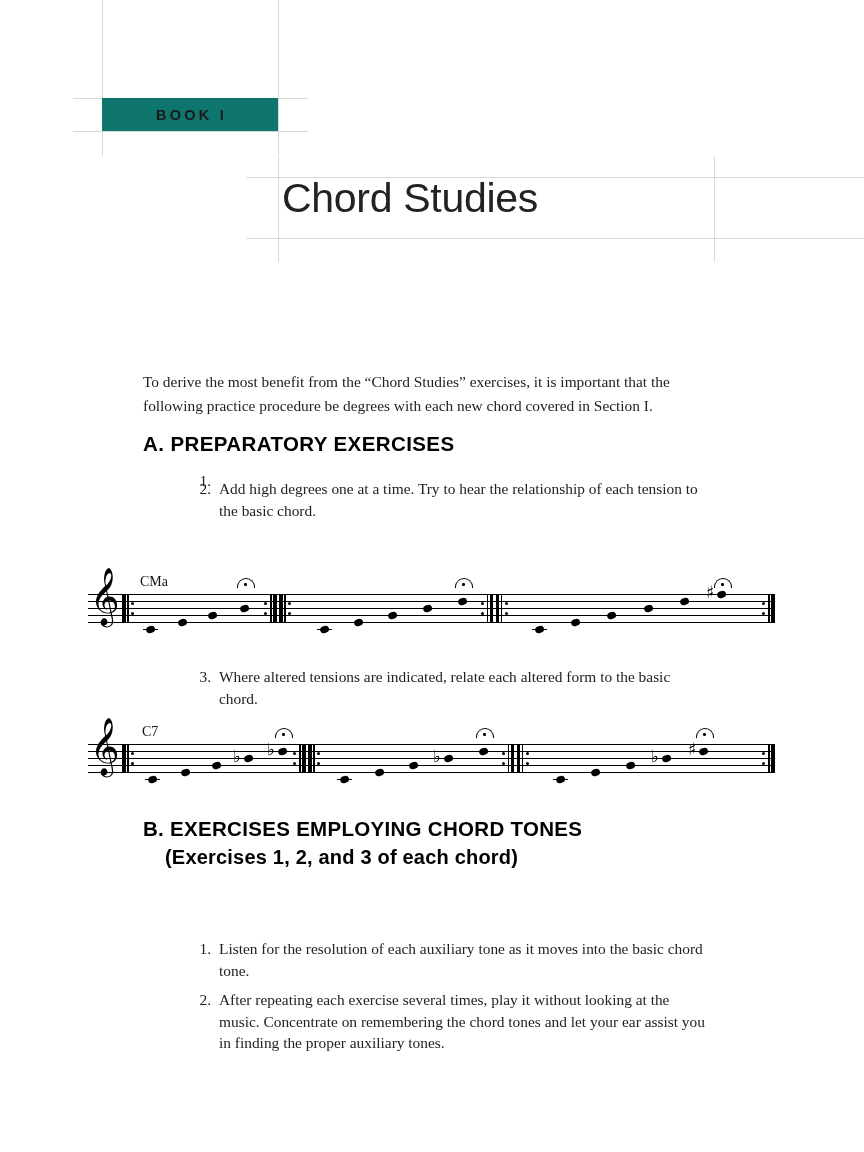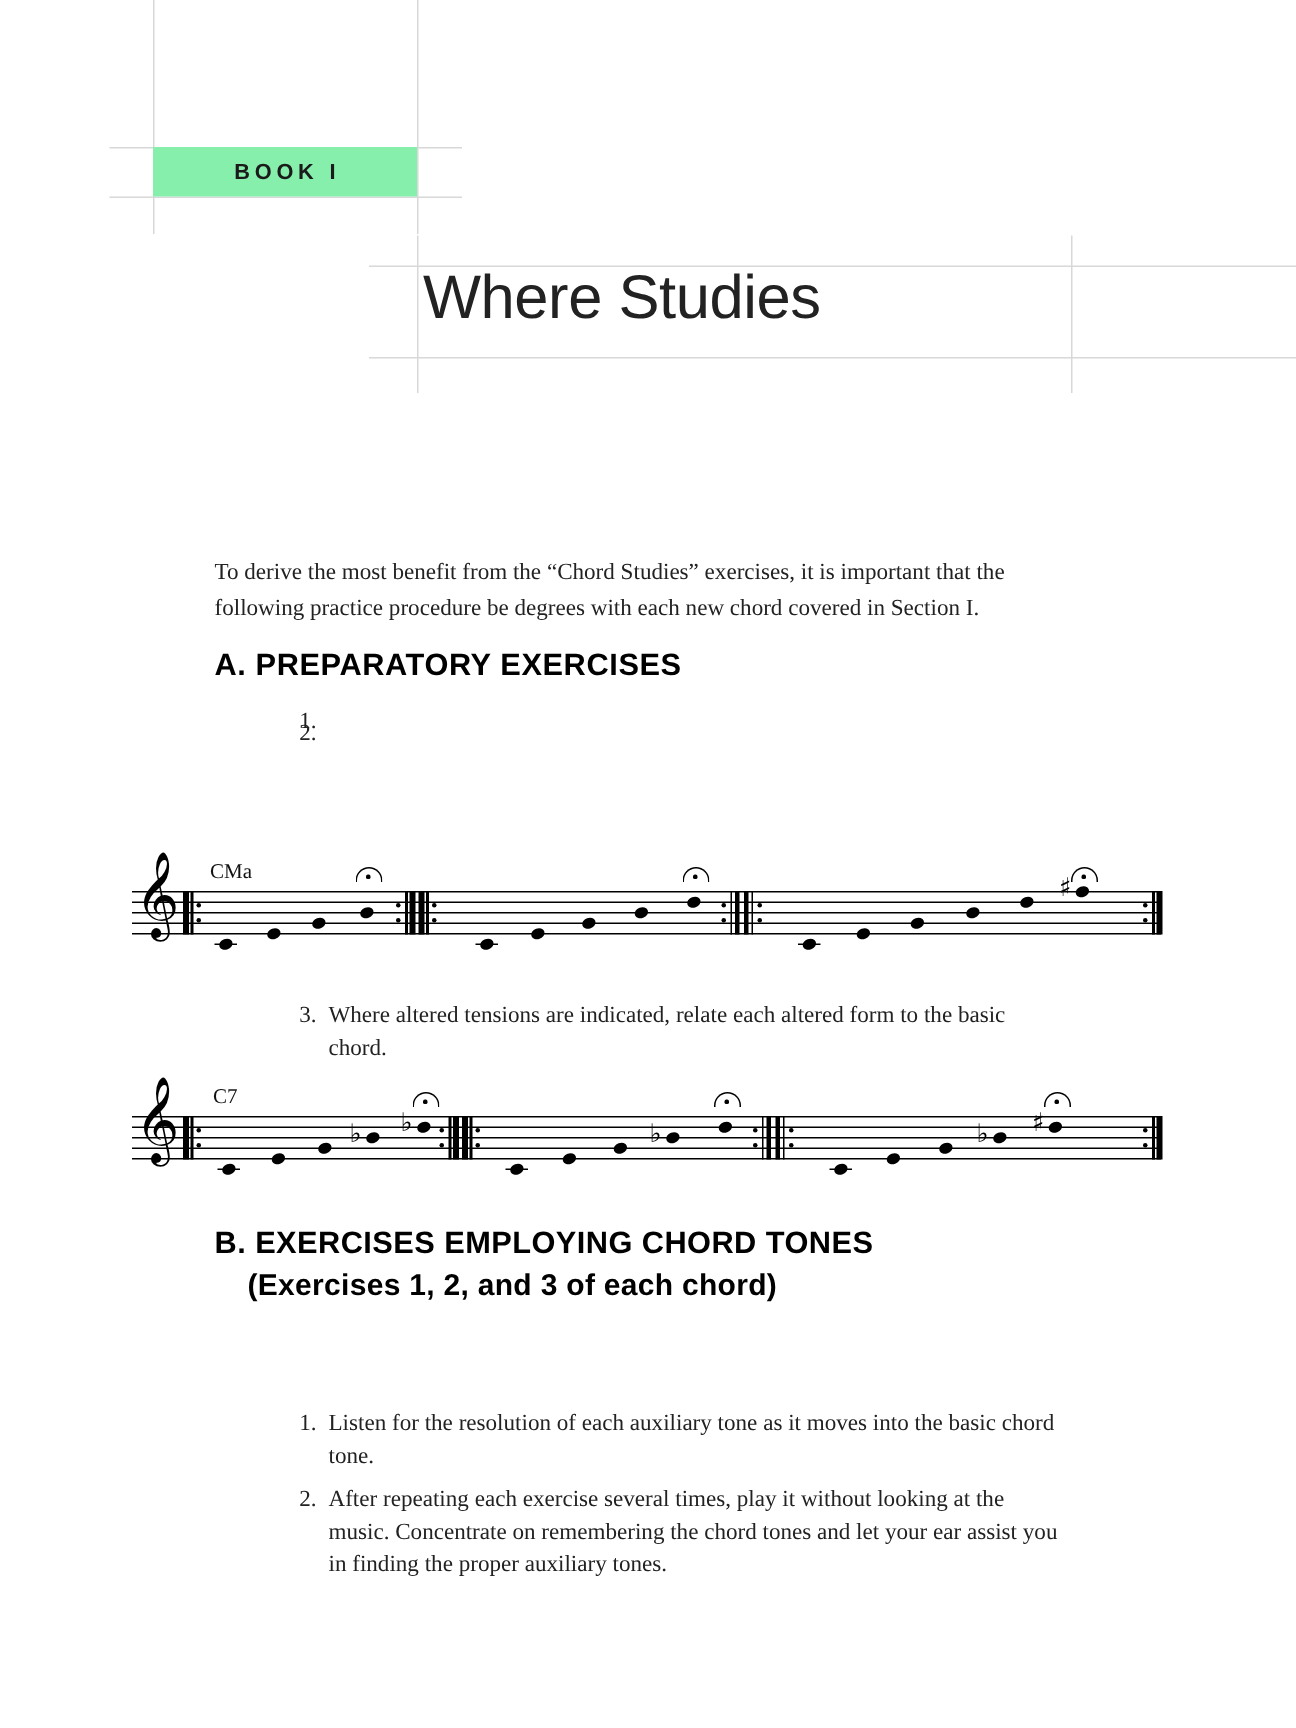--- a/index.html
+++ b/index.html
@@ -28,21 +28,21 @@
     background: #d8d8d8;
   }
 
   
   .book-badge {
     position: absolute;
     left: 102px;
     top: 98px;
     width: 176px;
     height: 33px;
-    background: #86efac;
+    background: #0f766e;
     display: flex;
     align-items: center;
     justify-content: center;
   }
   .book-badge span {
     font-family: "Liberation Sans", "DejaVu Sans", sans-serif;
     font-weight: bold;
     font-size: 14.5px;
     letter-spacing: 3.2px;
     color: #1a1a1a;
@@ -244,32 +244,33 @@
 
 <div class="rule-h" style="left:246px; top:177px; width:618px;"></div>
 <div class="rule-h" style="left:246px; top:238px; width:618px;"></div>
 <div class="rule-v" style="left:278px; top:157px; height:105px;"></div>
 <div class="rule-v" style="left:714px; top:157px; height:105px;"></div>
 
 <div class="book-badge">
   <span>BOOK I</span>
 </div>
 
-<div class="page-title">Where Studies</div>
+<div class="page-title">Chord Studies</div>
 
 <p class="intro">To derive the most benefit from the “Chord Studies” exercises, it is important that the following practice procedure be degrees with each new chord covered in Section I.</p>
 
 <div class="sec-head" id="sec-a-head">A. PREPARATORY EXERCISES</div>
 
 <ol class="steps" id="list-a1">
   <li>
     <span class="num">1.</span>
   </li>
   <li>
     <span class="num">2.</span>
+    <span>Add high degrees one at a time. Try to hear the relationship of each tension to the basic chord.</span>
   </li>
 </ol>
 
 <div class="system" id="system-cma">
   <div class="chord-symbol" style="left:52px; top:2px;">CMa</div>
   <div class="staff-lines">
       <i></i>
       <i></i>
       <i></i>
       <i></i>

